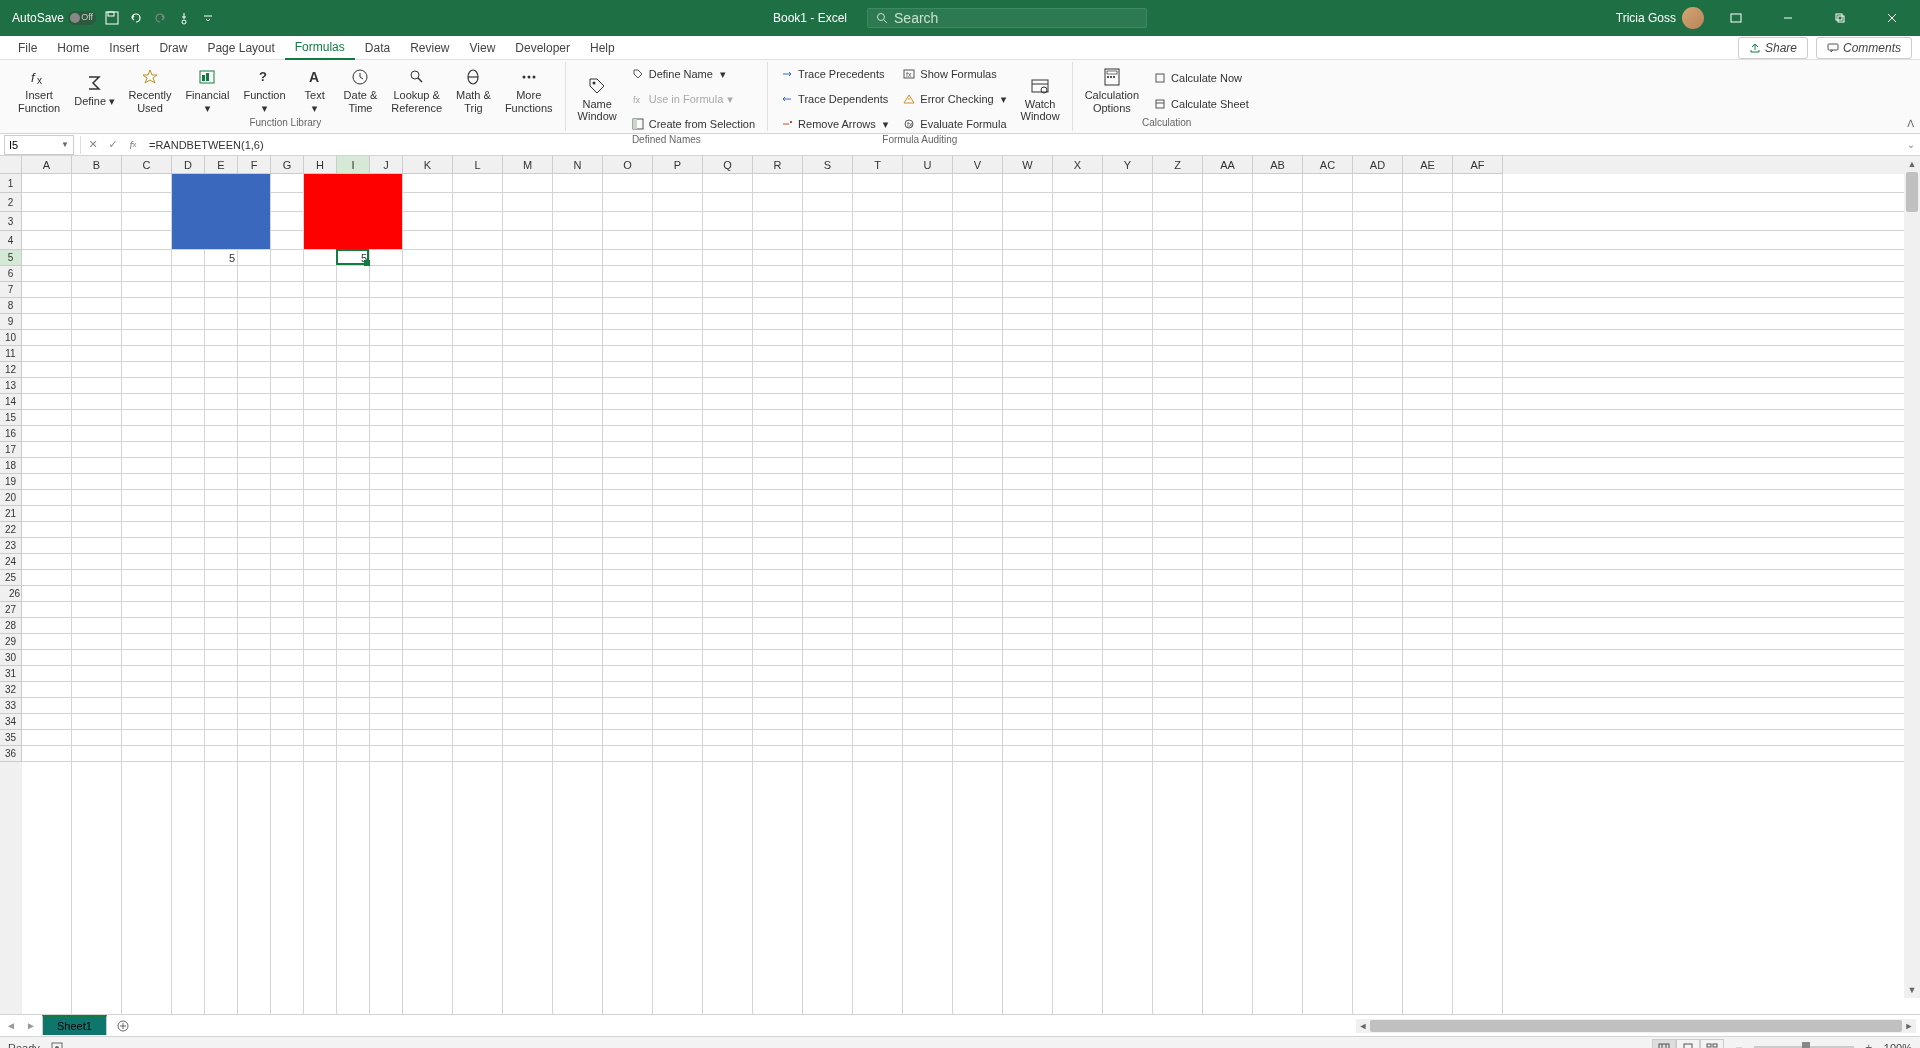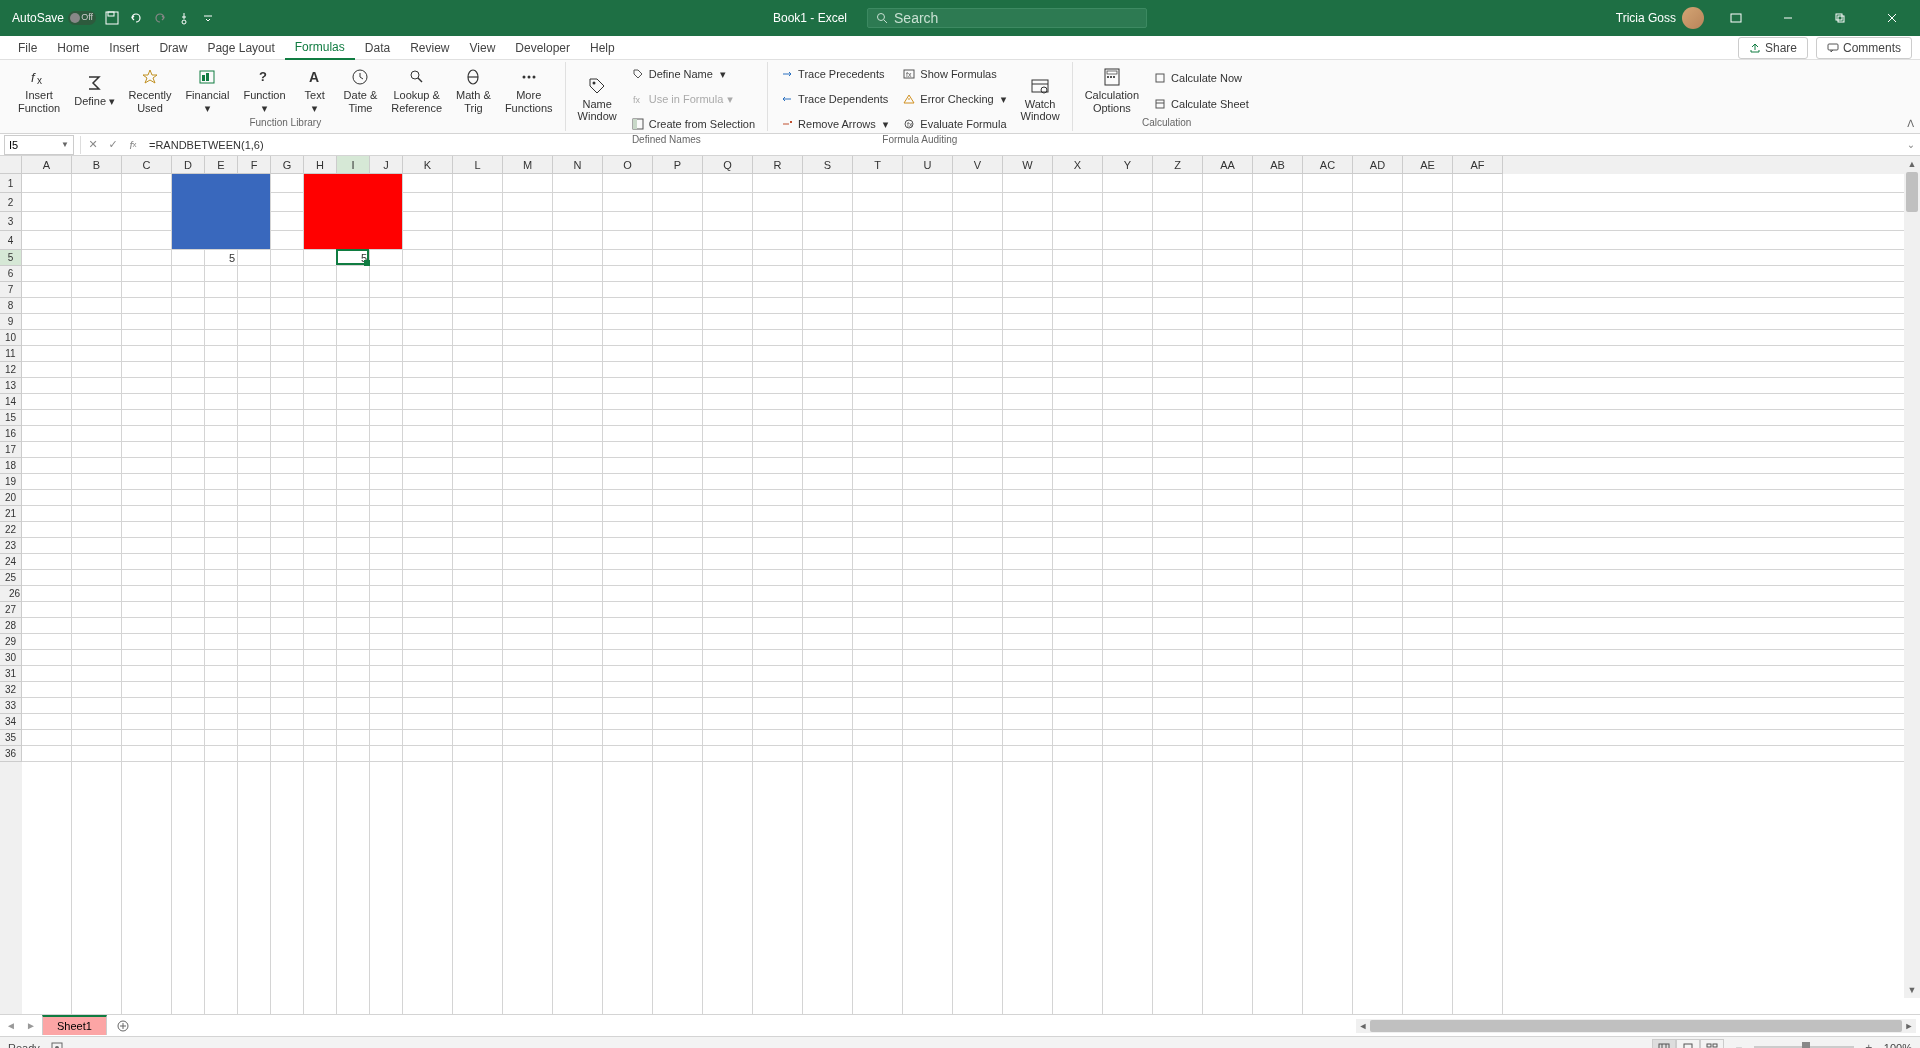--- a/index.html
+++ b/index.html
@@ -20,21 +20,21 @@
 .title-right { margin-left: auto; display: flex; align-items: center; gap: 12px; padding-right: 8px; }
 .user-badge { display: flex; align-items: center; gap: 6px; }
 .avatar { width: 22px; height: 22px; border-radius: 50%; background: linear-gradient(135deg, #d4a574, #b8845a); }
 .win-btn { width: 40px; height: 26px; display: flex; align-items: center; justify-content: center; cursor: pointer; }
 
 
 .ribbon-tabs { height: 24px; background: #fff; display: flex; align-items: center; padding: 0 8px; border-bottom: 1px solid #e0e0e0; }
 .tab { padding: 4px 10px; font-size: 12px; color: #444; cursor: pointer; }
 .tab.active { color: #107c41; border-bottom: 2px solid #107c41; }
 .ribbon-right { margin-left: auto; display: flex; gap: 8px; }
-.share-btn, .comments-btn { padding: 3px 10px; font-size: 12px; color: #444; border: 1px solid #ccc; border-radius: 3px; display: flex; align-items: center; gap: 4px; cursor: pointer; }
+.share-btn, .comments-btn { padding: 3px 10px; font-size: 12px; color: #444; border: 1px solid #ccc; border-radius: 3px; display: flex; align-items: center; gap: 4px; cursor: pointer; font-style: italic; }
 
 
 .ribbon { height: 74px; background: #fafafa; border-bottom: 1px solid #d4d4d4; display: flex; padding: 2px 6px; position: relative; }
 .ribbon-group { display: flex; flex-direction: column; justify-content: space-between; padding: 2px 6px; border-right: 1px solid #e0e0e0; }
 .ribbon-group-items { display: flex; gap: 2px; flex: 1; }
 .ribbon-group-label { font-size: 10px; color: #666; text-align: center; padding-bottom: 1px; }
 .ribbon-btn-large { display: flex; flex-direction: column; align-items: center; justify-content: center; padding: 2px 6px; cursor: pointer; min-width: 42px; }
 .ribbon-icon-large { width: 20px; height: 20px; display: flex; align-items: center; justify-content: center; margin-bottom: 2px; }
 .ribbon-btn-label { font-size: 11px; color: #333; text-align: center; line-height: 1.1; }
 .ribbon-col { display: flex; flex-direction: column; gap: 5px; }
@@ -72,21 +72,21 @@
 .active-cell-border { position: absolute; border: 2px solid #107c41; pointer-events: none; z-index: 5; }
 .active-cell-handle { position: absolute; width: 6px; height: 6px; background: #107c41; right: -3px; bottom: -3px; }
 .gridlines { position: absolute; inset: 0; }
 .gl-v { position: absolute; top: 0; bottom: 0; width: 1px; background: #d4d4d4; }
 .gl-h { position: absolute; left: 0; right: 0; height: 1px; background: #d4d4d4; }
 
 
 .sheet-bar { height: 22px; background: #fff; border-top: 1px solid #d4d4d4; display: flex; align-items: center; }
 .sheet-nav { display: flex; padding: 0 4px; gap: 6px; }
 .sheet-nav-btn { width: 14px; height: 14px; display: flex; align-items: center; justify-content: center; color: #999; font-size: 10px; cursor: pointer; }
-.sheet-tab { padding: 3px 14px; font-size: 11px; background: #fca5a5; border: 1px solid #ccc; border-bottom: none; border-top: 2px solid #107c41; margin-top: -1px; cursor: pointer; }
+.sheet-tab { padding: 3px 14px; font-size: 11px; background: #0f766e; border: 1px solid #ccc; border-bottom: none; border-top: 2px solid #107c41; margin-top: -1px; cursor: pointer; }
 .sheet-add { width: 20px; height: 20px; display: flex; align-items: center; justify-content: center; color: #666; cursor: pointer; margin-left: 6px; border: 1px solid transparent; }
 .hscroll-spacer { flex: 1; }
 .hscroll { width: 560px; height: 14px; background: #f0f0f0; margin-right: 4px; position: relative; display: flex; align-items: center; }
 .hscroll-arrow { width: 14px; text-align: center; font-size: 9px; color: #666; }
 .hscroll-track { flex: 1; position: relative; height: 12px; }
 .hscroll-thumb { position: absolute; left: 0; top: 0; bottom: 0; width: 100%; background: #c0c0c0; border-radius: 2px; }
 
 
 .status-bar { height: 22px; background: #f3f3f3; border-top: 1px solid #d4d4d4; display: flex; align-items: center; font-size: 11px; color: #444; padding: 0 8px; }
 .status-left { display: flex; gap: 10px; align-items: center; }

